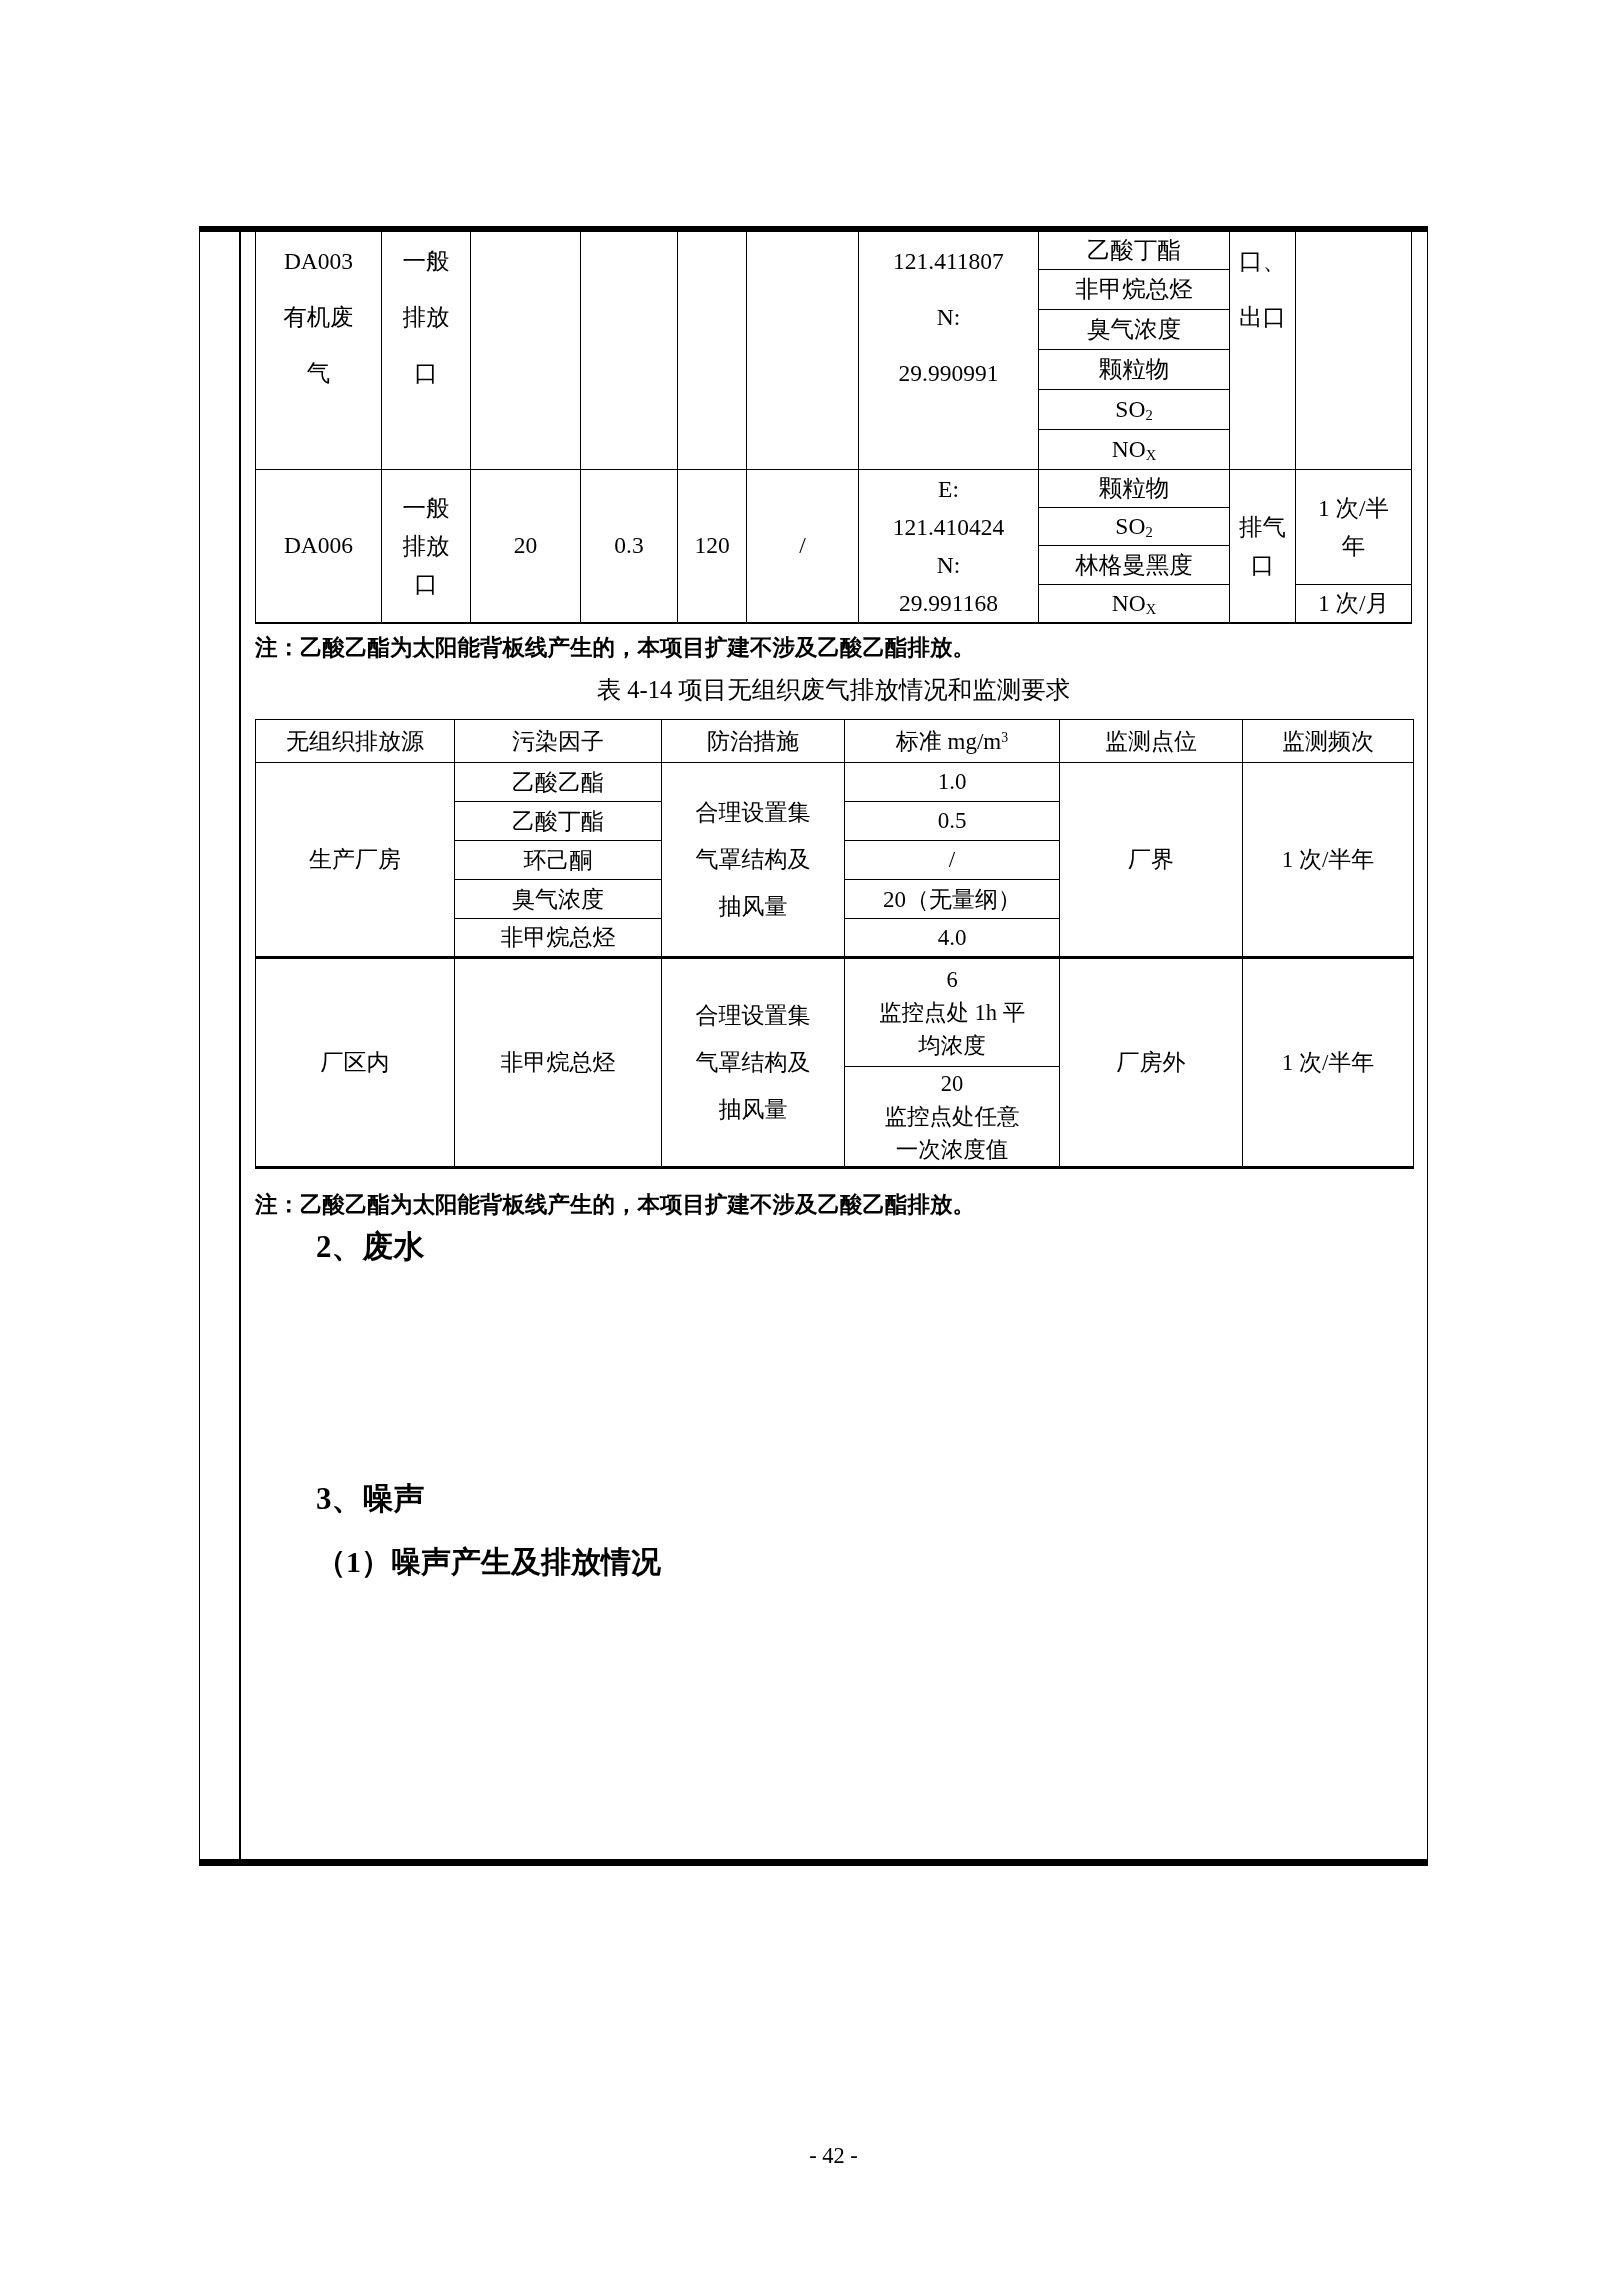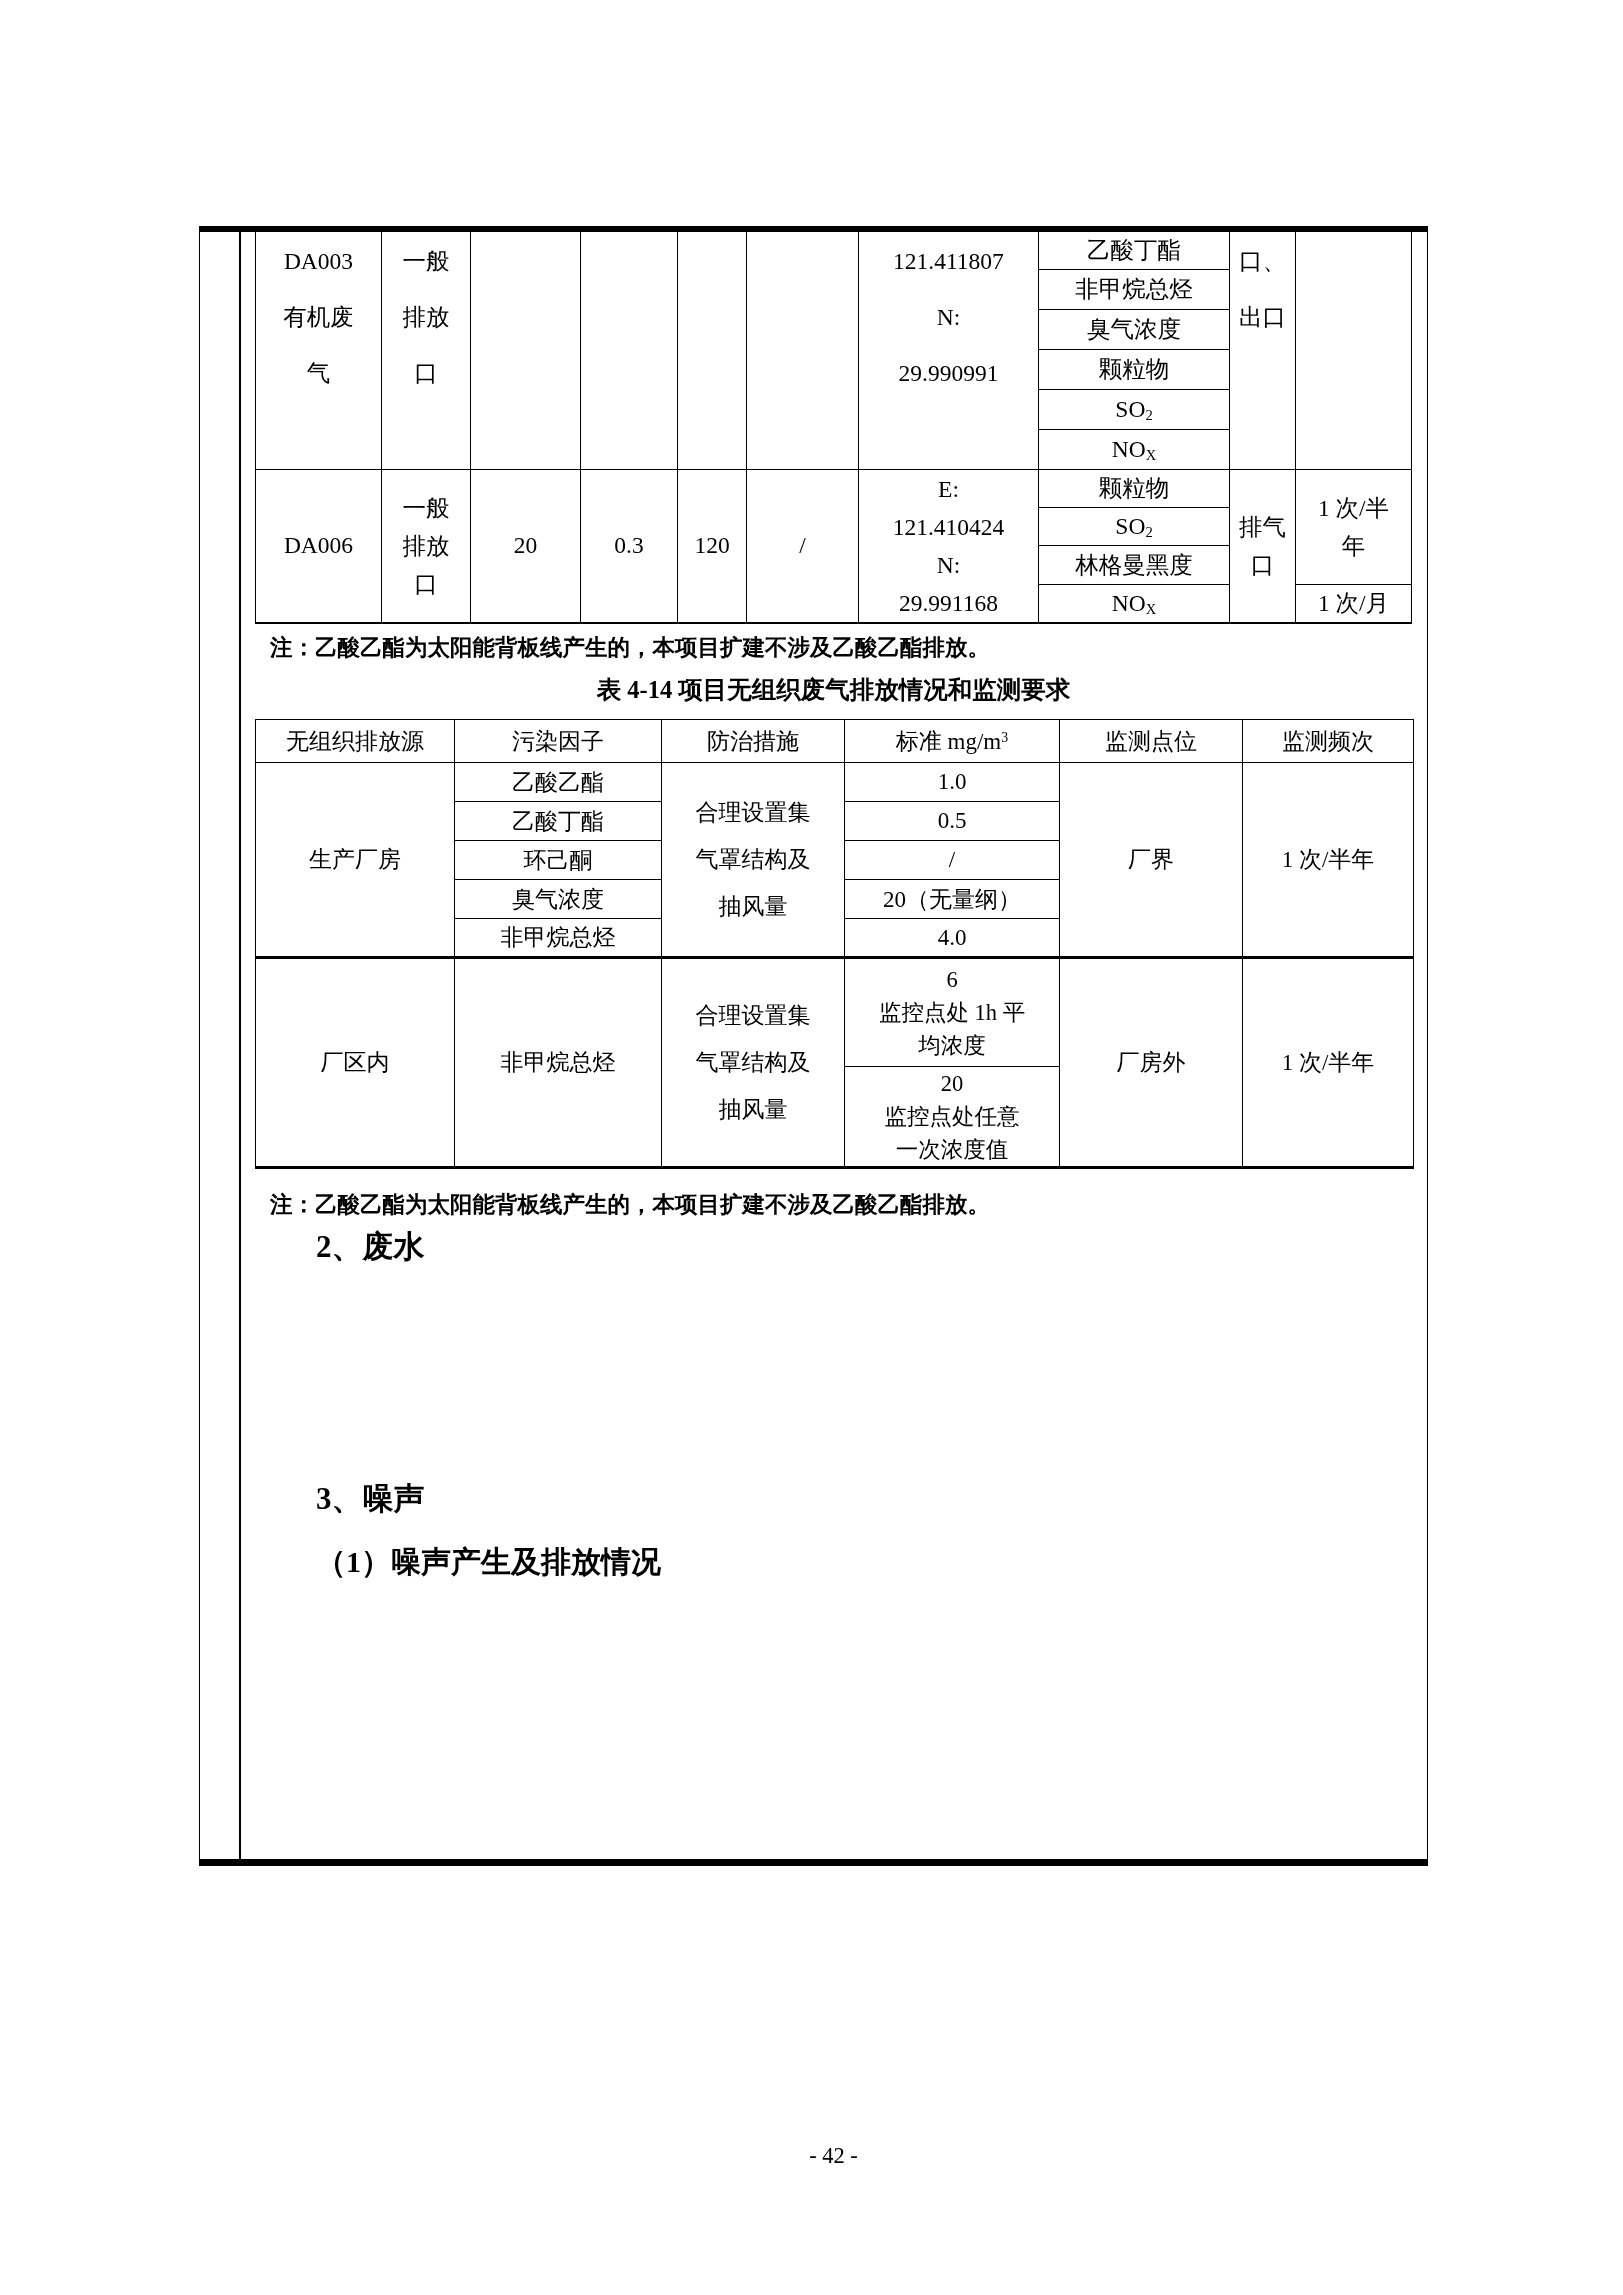--- a/index.html
+++ b/index.html
@@ -30,25 +30,25 @@
   .tbl2 tr.rh76{height:39px;}
   .tbl2 tr.rh213{height:109px;}
   .tbl2 tr.rh197{height:101px;}
   .tbl2 tr.sep td{border-top:3.1px solid #000;}
   .lh92{line-height:47px;}
   .lh64{line-height:33px;font-size:22.5px;}
 
   sub{font-size:0.62em;line-height:0;vertical-align:-0.22em;}
   sup{font-size:0.6em;line-height:0;vertical-align:0.5em;}
 
-  .note{position:absolute;left:270px;font-size:22.5px;font-weight:bold;white-space:nowrap;text-align:right;}
+  .note{position:absolute;left:255px;font-size:22.5px;font-weight:bold;white-space:nowrap;text-align:right;}
   .note1{top:632px;}
   .note2{top:1189px;}
   .caption{position:absolute;left:255px;width:1157px;top:673px;text-align:center;
-           font-size:24.5px;font-weight:bold;}
+           font-size:24.5px;font-weight:normal;}
 
   .heading{position:absolute;left:316px;font-size:31px;font-weight:bold;white-space:nowrap;}
   .h-wastewater{top:1226px;}
   .h-noise{top:1478px;}
   .subheading{position:absolute;left:316px;top:1542px;font-size:30px;font-weight:bold;white-space:nowrap;}
   .body-line{position:absolute;left:316px;top:1604px;font-size:30px;white-space:nowrap;}
   .para{position:absolute;left:255px;top:1270px;width:1191px;font-size:31px;line-height:65px;
         letter-spacing:1px;white-space:pre-line;text-indent:63px;}
   .page-number{position:absolute;left:255px;width:1157px;top:2143px;text-align:center;font-size:22.5px;}
 </style>

